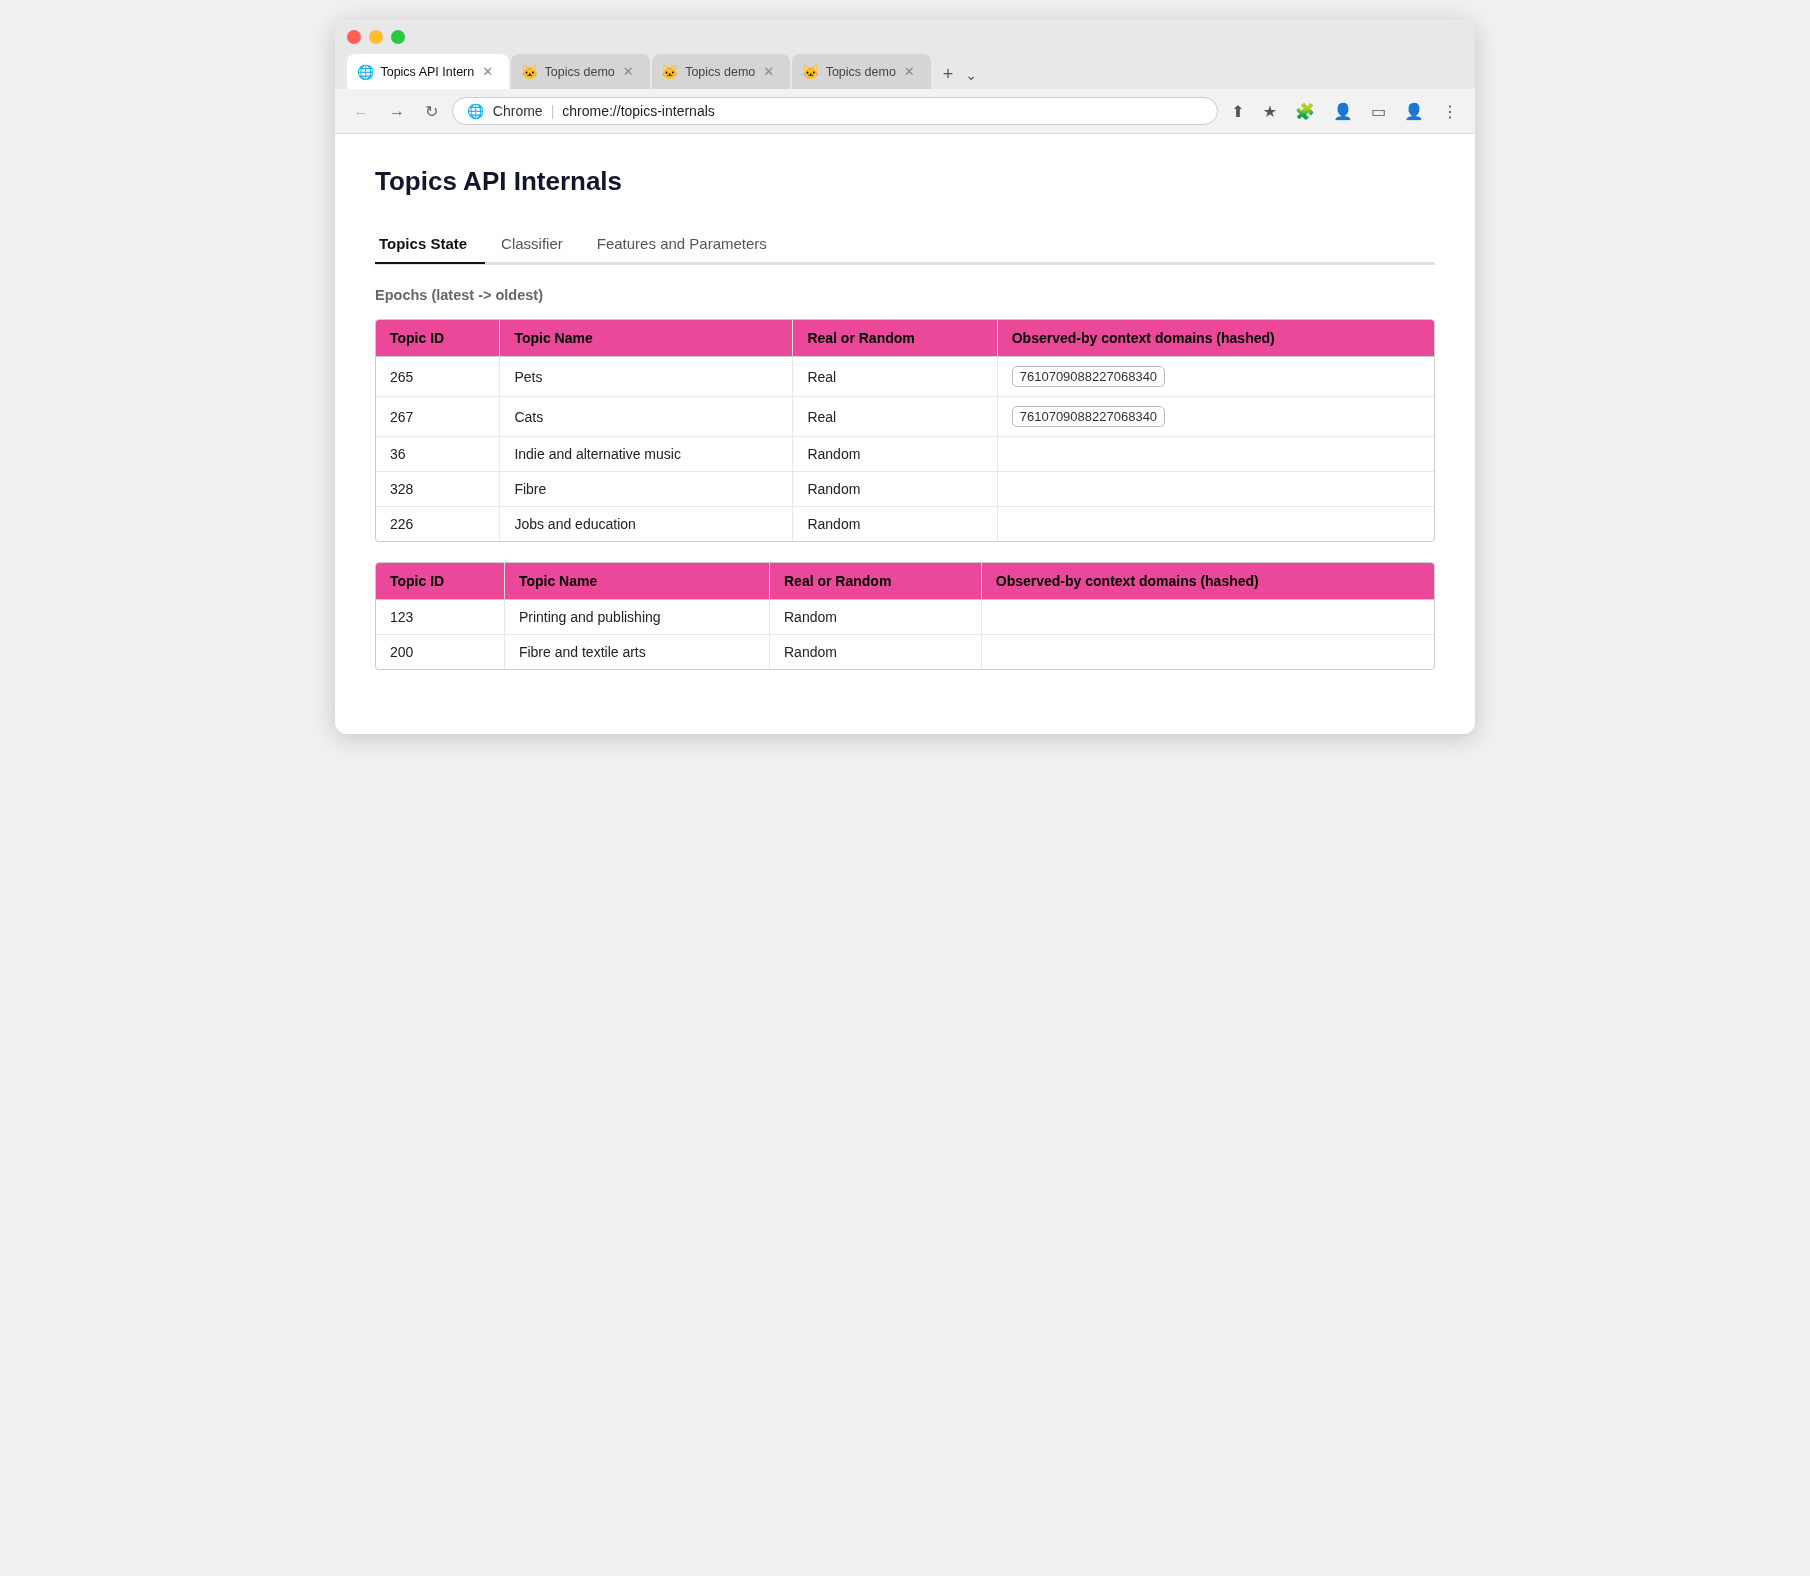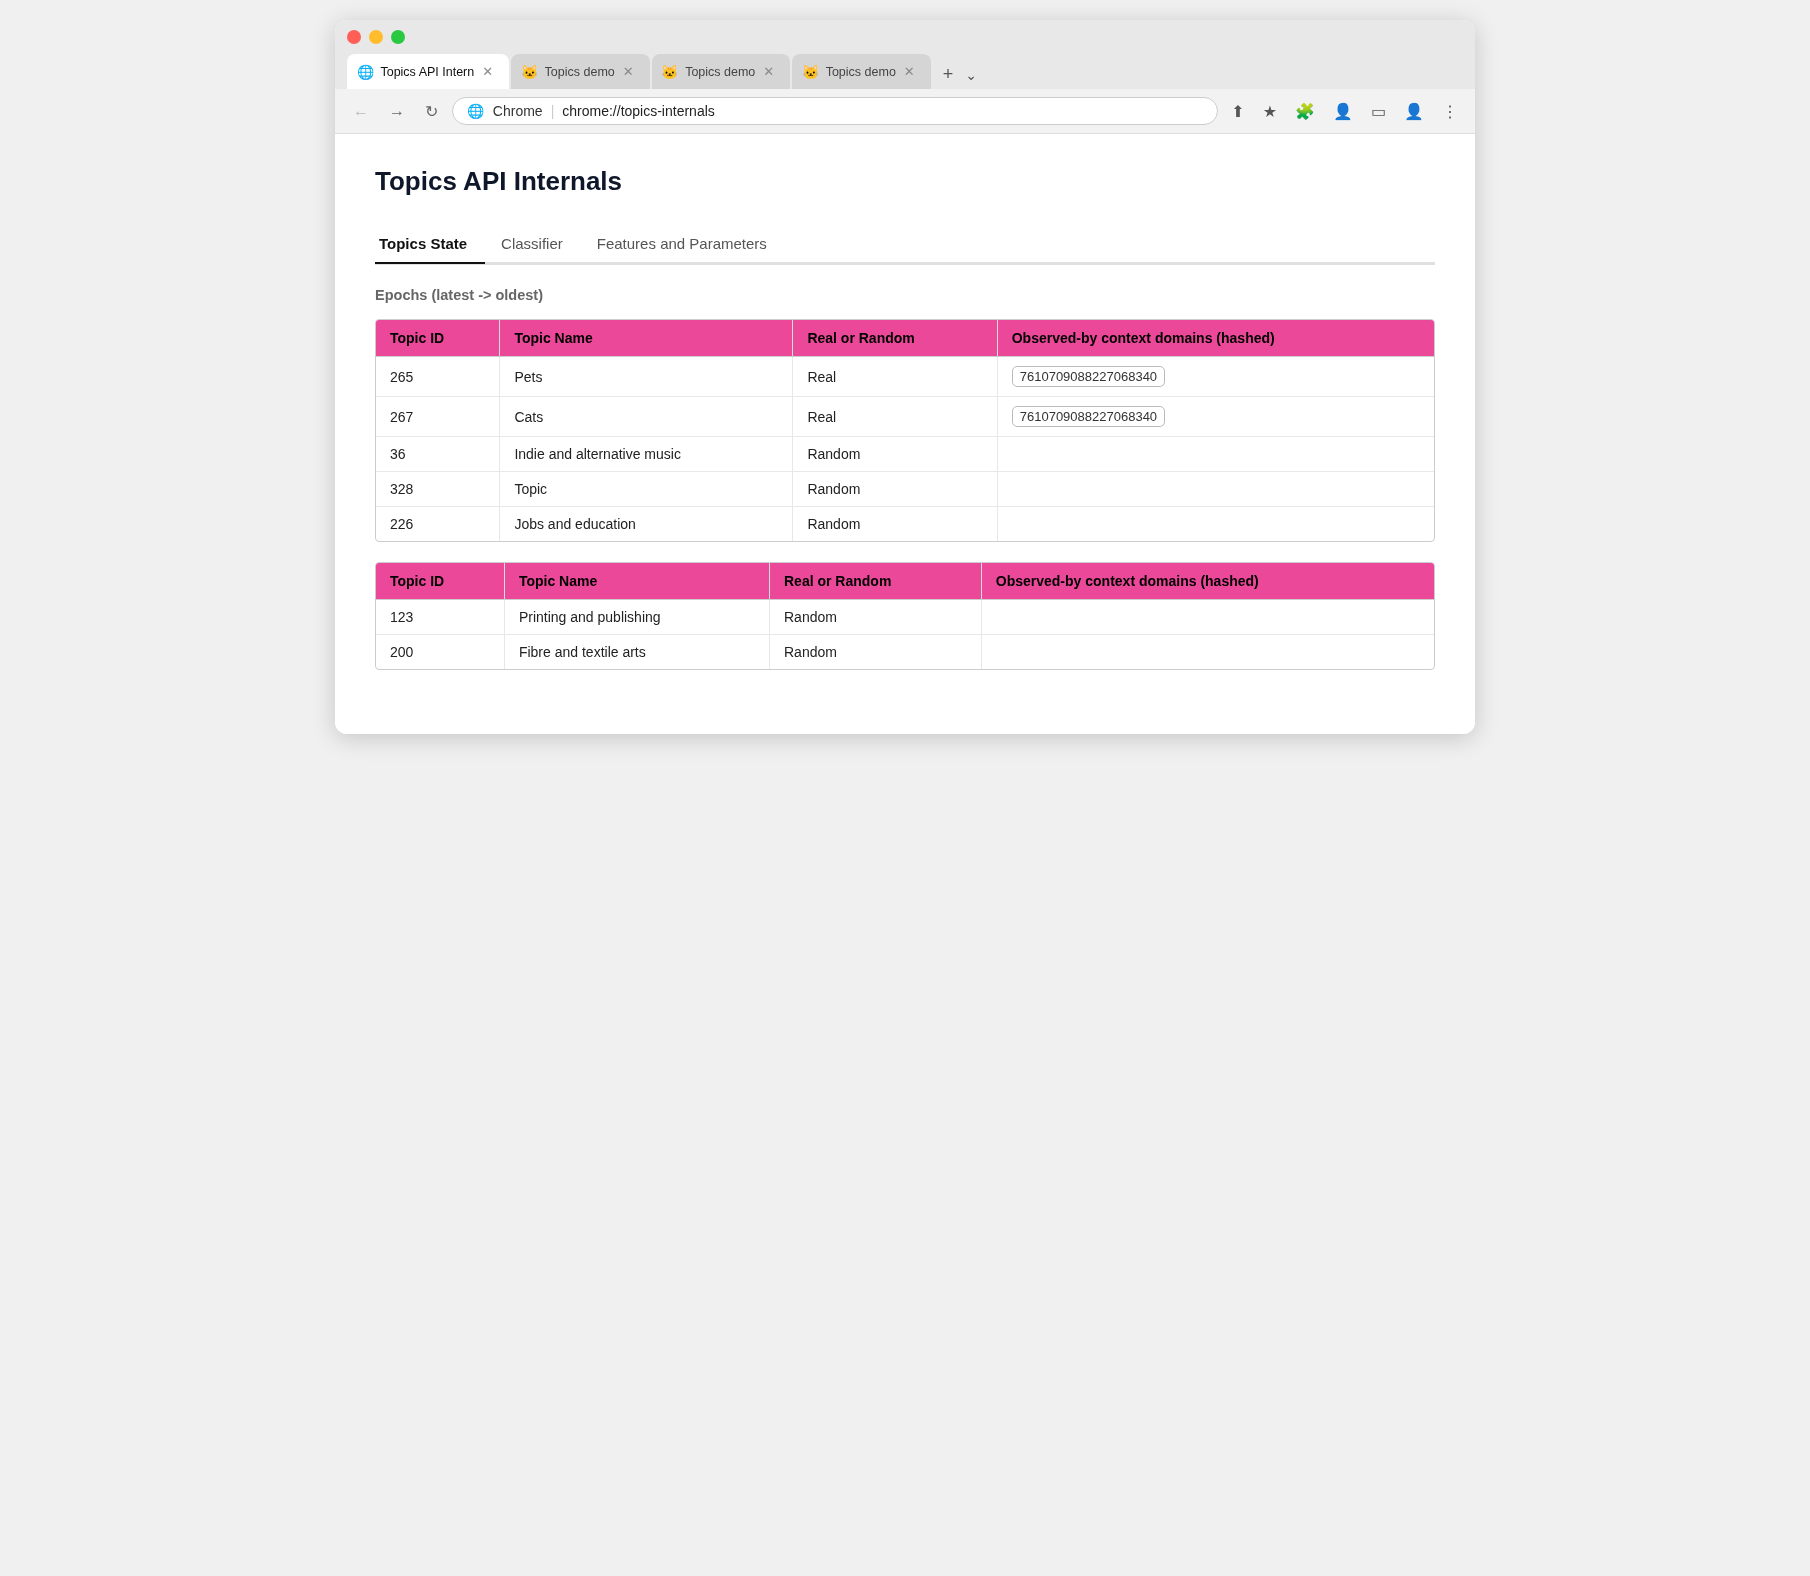--- a/index.html
+++ b/index.html
@@ -332,21 +332,21 @@
               <td><span class="domain-tag">7610709088227068340</span></td>
             </tr>
             <tr>
               <td>36</td>
               <td>Indie and alternative music</td>
               <td>Random</td>
               <td></td>
             </tr>
             <tr>
               <td>328</td>
-              <td>Topic</td>
+              <td>Fibre</td>
               <td>Random</td>
               <td></td>
             </tr>
             <tr>
               <td>226</td>
               <td>Jobs and education</td>
               <td>Random</td>
               <td></td>
             </tr>
           </tbody>

